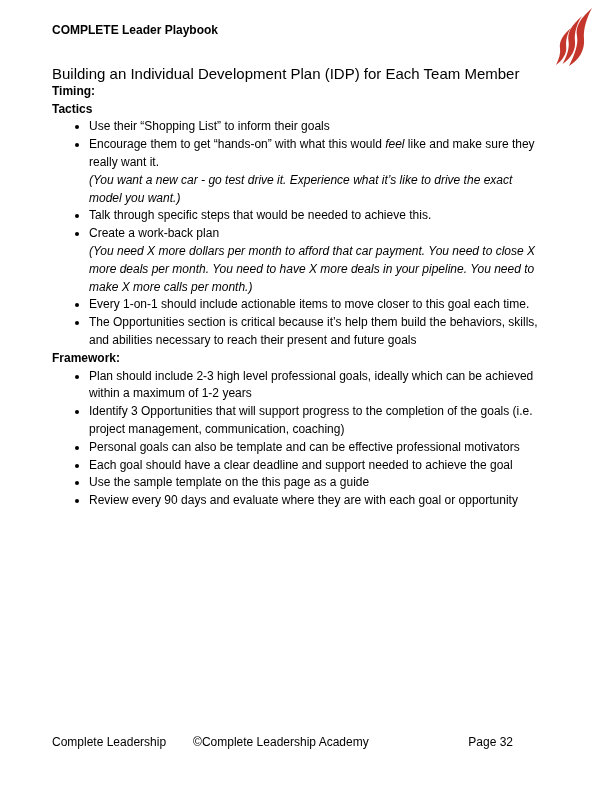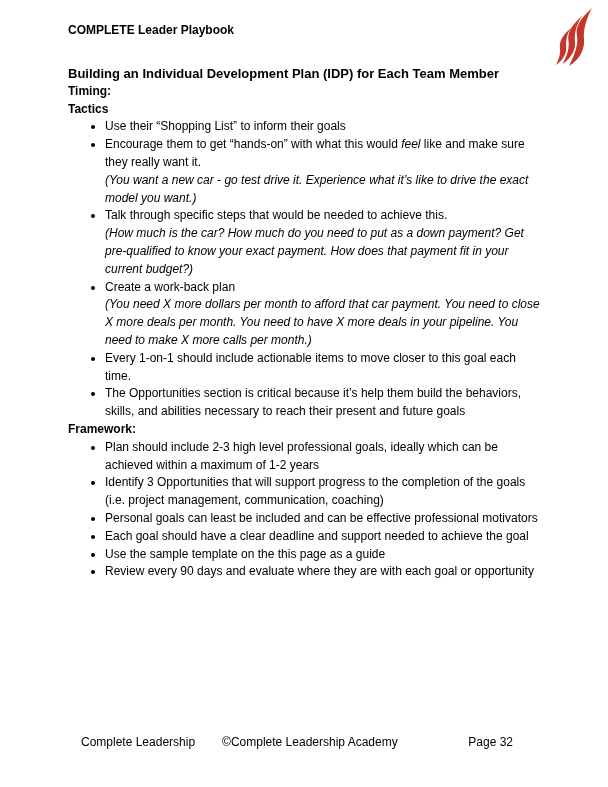--- a/index.html
+++ b/index.html
@@ -6,56 +6,56 @@
   html, body { margin: 0; padding: 0; background: #ffffff; }
   .page {
     position: relative;
     width: 608px;
     height: 787px;
     background: #ffffff;
     font-family: "Liberation Sans", "DejaVu Sans", sans-serif;
     font-size: 12px;
     line-height: 17.8px;
     color: #000000;
-    padding: 22px 63px 0 68px;
+    padding: 22px 63px 0 52px;
     overflow: hidden;
   }
   .doc-header {
     font-weight: bold;
   }
   .logo {
     position: absolute;
     top: 8px;
     right: 10px;
     width: 44px;
     height: 62px;
   }
   .title {
-    font-size: 13px;
-    font-weight: bold;
+    font-size: 15px;
+    font-weight: normal;
     margin: 25px 0 0 0;
     line-height: 18px;
   }
   .section { }
   .section-heading {
     font-size: 12px;
     font-weight: bold;
     margin: 0;
   }
   ul.bullets {
     margin: 0;
     padding: 0 0 0 37px;
     list-style: disc outside;
   }
   ul.bullets li { padding: 0; margin: 0; }
   .note { display: block; font-style: italic; }
   em { font-style: italic; }
   .footer {
     position: absolute;
-    left: 81px;
+    left: 52px;
     right: 60px;
     top: 722px;
     display: flex;
     align-items: baseline;
   }
   .footer .f-center { margin-left: 27px; margin-top: 12px; }
   .footer .f-right { margin-left: auto; margin-right: 35px; }
 </style>
 </head>
 <body>
@@ -83,41 +83,40 @@
     <ul class="bullets">
       <li>
         <span>Use their “Shopping List” to inform their goals</span>
       </li>
       <li>
         <span>Encourage them to get “hands-on” with what this would </span><em>feel</em><span> like and make sure they really want it.</span>
         <span class="note">(You want a new car - go test drive it. Experience what it’s like to drive the exact model you want.)</span>
       </li>
       <li>
         <span>Talk through specific steps that would be needed to achieve this.</span>
-        <span class="note">(How much is the car? How much do you need to put as a down payment? Get pre‑qualified to know your exact payment. How does that payment fit in your current budget?)</span>
       </li>
       <li>
         <span>Create a work-back plan</span>
         <span class="note">(You need X more dollars per month to afford that car payment. You need to close X more deals per month. You need to have X more deals in your pipeline. You need to make X more calls per month.)</span>
       </li>
       <li>
         <span>Every 1-on-1 should include actionable items to move closer to this goal each time.</span>
       </li>
       <li>
         <span>The Opportunities section is critical because it’s help them build the behaviors, skills, and abilities necessary to reach their present and future goals</span>
       </li>
     </ul>
   </div>
 
   <div class="section">
     <h2 class="section-heading">Framework:</h2>
     <ul class="bullets">
       <li><span>Plan should include 2-3 high level professional goals, ideally which can be achieved within a maximum of 1-2 years</span></li>
       <li><span>Identify 3 Opportunities that will support progress to the completion of the goals (i.e. project management, communication, coaching)</span></li>
-      <li><span>Personal goals can least be included and can be effective professional motivators</span></li>
+      <li><span>Personal goals can also be template and can be effective professional motivators</span></li>
       <li><span>Each goal should have a clear deadline and support needed to achieve the goal</span></li>
       <li><span>Use the sample template on the this page as a guide</span></li>
       <li><span>Review every 90 days and evaluate where they are with each goal or opportunity</span></li>
     </ul>
   </div>
 
   <div class="footer">
     <span class="f-left">Complete Leadership</span>
     <span class="f-center">©Complete Leadership Academy</span>
     <span class="f-right">Page 32</span>

